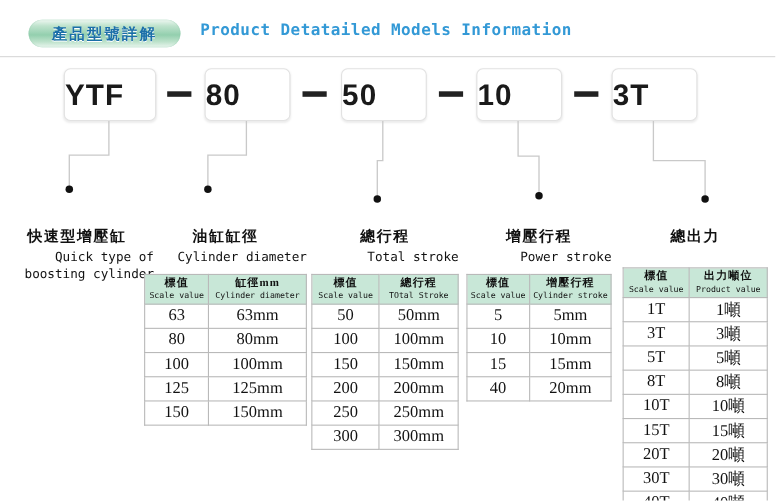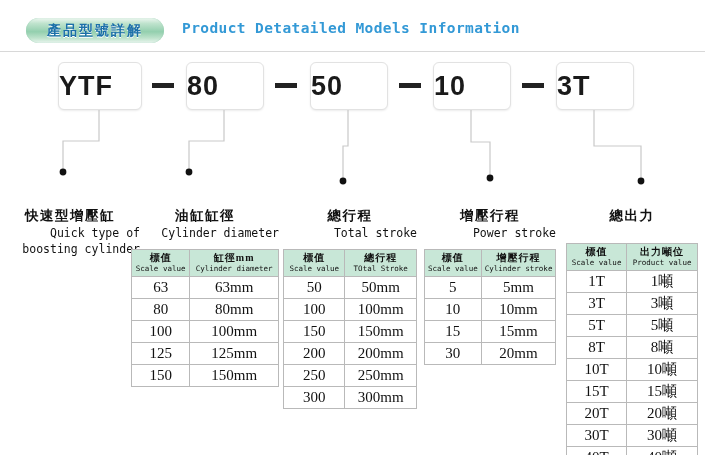--- a/index.html
+++ b/index.html
@@ -339,21 +339,21 @@
         </tr>
         <tr>
           <td>10</td>
           <td>10mm</td>
         </tr>
         <tr>
           <td>15</td>
           <td>15mm</td>
         </tr>
         <tr>
-          <td>30</td>
+          <td>40</td>
           <td>20mm</td>
         </tr>
       </tbody>
     </table>
   </div>
 
   <div class="column" style="left:566px; top:190px; width:132px;">
     <div class="col-title-cn">總出力</div>
     <table class="spec" style="margin-top:19px;">
       <thead>

